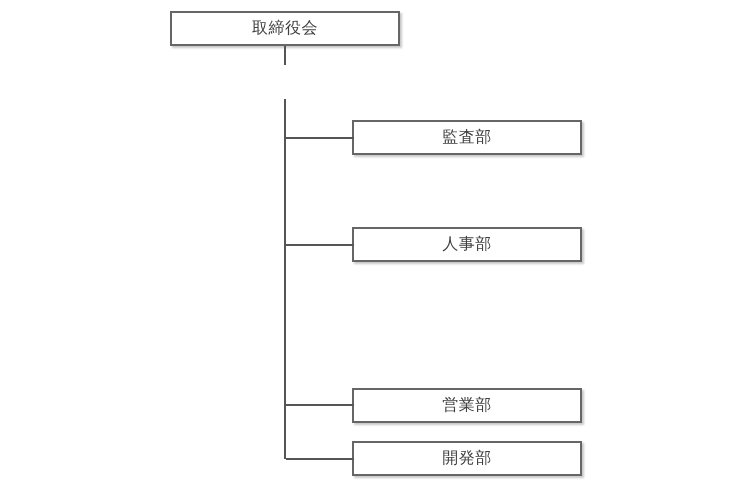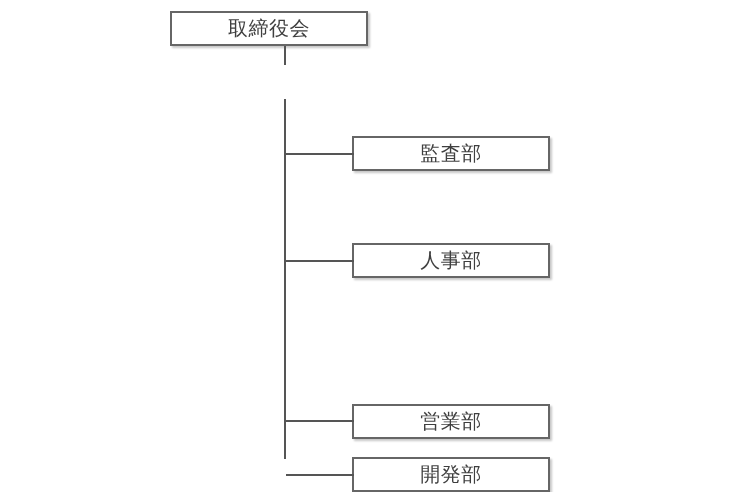--- a/index.html
+++ b/index.html
@@ -10,36 +10,36 @@
   .canvas {
     position: relative;
     width: 750px;
     height: 492px;
     background: #ffffff;
     font-family: "Liberation Sans", "DejaVu Sans", sans-serif;
     overflow: hidden;
   }
   .box {
     position: absolute;
-    width: 198px;
+    width: 230px;
     height: 35px;
     box-sizing: border-box;
     background: #ffffff;
     border: 2px solid #666666;
     box-shadow: 2px 2px 2px rgba(0,0,0,0.22);
     display: flex;
     align-items: center;
     justify-content: center;
-    font-size: 20px;
+    font-size: 16px;
     color: #3f3f3f;
     letter-spacing: 0.5px;
   }
   .box-root { left: 170px; top: 11px; }
   .box-division { left: 170px; top: 64px; }
-  .box-dept { left: 352px; top: calc(120px + var(--i) * 53.5px); margin-top: 16px; }
+  .box-dept { left: 352px; top: calc(120px + var(--i) * 53.5px); }
   .vline {
     position: absolute;
     width: 2px;
     background: #555555;
   }
   .vline-root-division { left: 284px; top: 46px; height: 19px; }
   .vline-trunk { left: 284px; top: 99px; height: 360px; }
   .branch {
     position: absolute;
     left: -68px;

